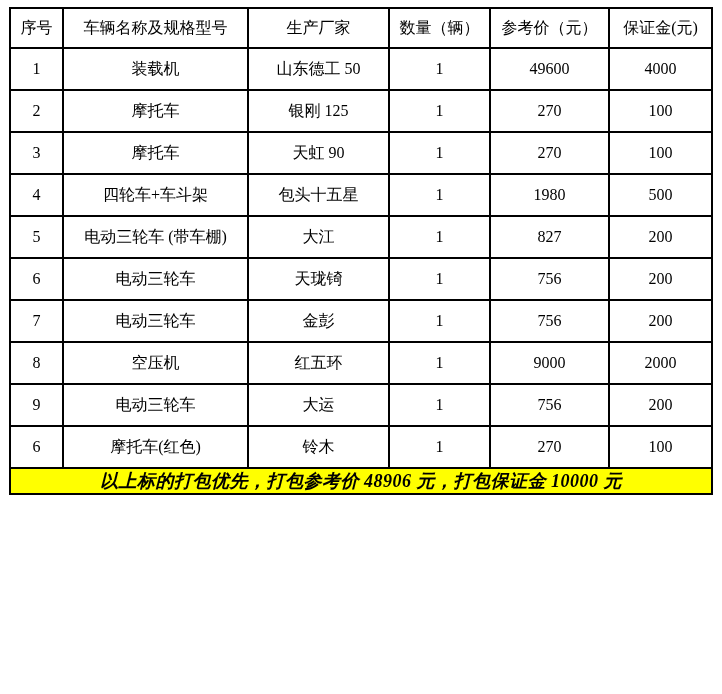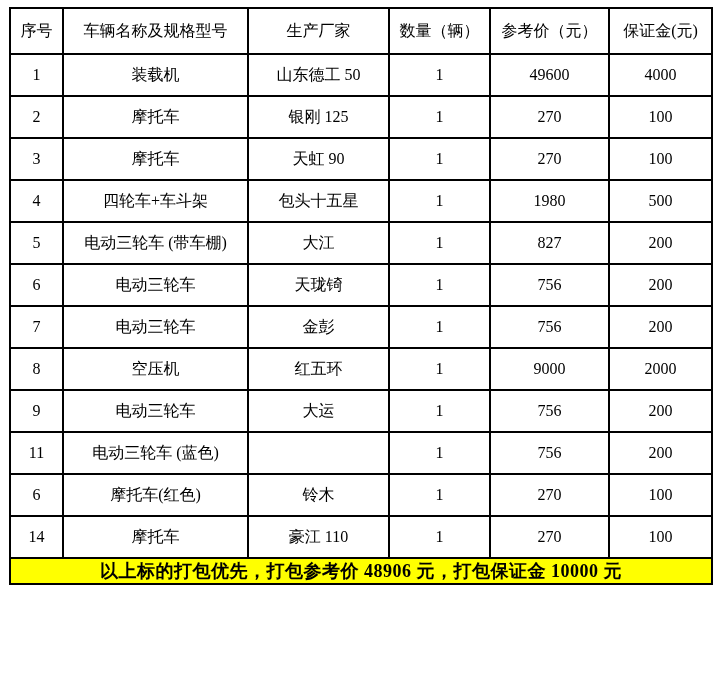--- a/index.html
+++ b/index.html
@@ -25,23 +25,23 @@
   .doc-table th, .doc-table td {
     border: 2px solid #000000;
     text-align: center;
     vertical-align: middle;
     font-size: 16px;
     font-weight: normal;
     padding: 0 2px;
     overflow: hidden;
     white-space: nowrap;
   }
-  .doc-table thead tr { height: 46px; }
+  .doc-table thead tr { height: 40px; }
   .doc-table tbody tr { height: 42px; }
-  .doc-table tfoot tr { height: 25px; }
+  .doc-table tfoot tr { height: 25px; font-style: italic; }
   .doc-table tfoot td.package-note {
     font-weight: bold;
     font-size: 18px;
     letter-spacing: 0.5px;
   }
 </style>
 </head>
 <body>
 
 <table class="doc-table">
@@ -130,39 +130,23 @@
     </tr>
     <tr>
       <td>9</td>
       <td>电动三轮车</td>
       <td>大运</td>
       <td>1</td>
       <td>756</td>
       <td>200</td>
     </tr>
     <tr>
-      <td>11</td>
-      <td>电动三轮车 (蓝色)</td>
-      <td></td>
-      <td>1</td>
-      <td>756</td>
-      <td>200</td>
-    </tr>
-    <tr>
       <td>6</td>
       <td>摩托车(红色)</td>
       <td>铃木</td>
-      <td>1</td>
-      <td>270</td>
-      <td>100</td>
-    </tr>
-    <tr>
-      <td>14</td>
-      <td>摩托车</td>
-      <td>豪江 110</td>
       <td>1</td>
       <td>270</td>
       <td>100</td>
     </tr>
   </tbody>
   <tfoot>
     <tr>
       <td class="package-note" colspan="6" style="background-color: rgb(255, 255, 0);">以上标的打包优先，打包参考价 48906 元，打包保证金 10000 元</td>
     </tr>
   </tfoot>

